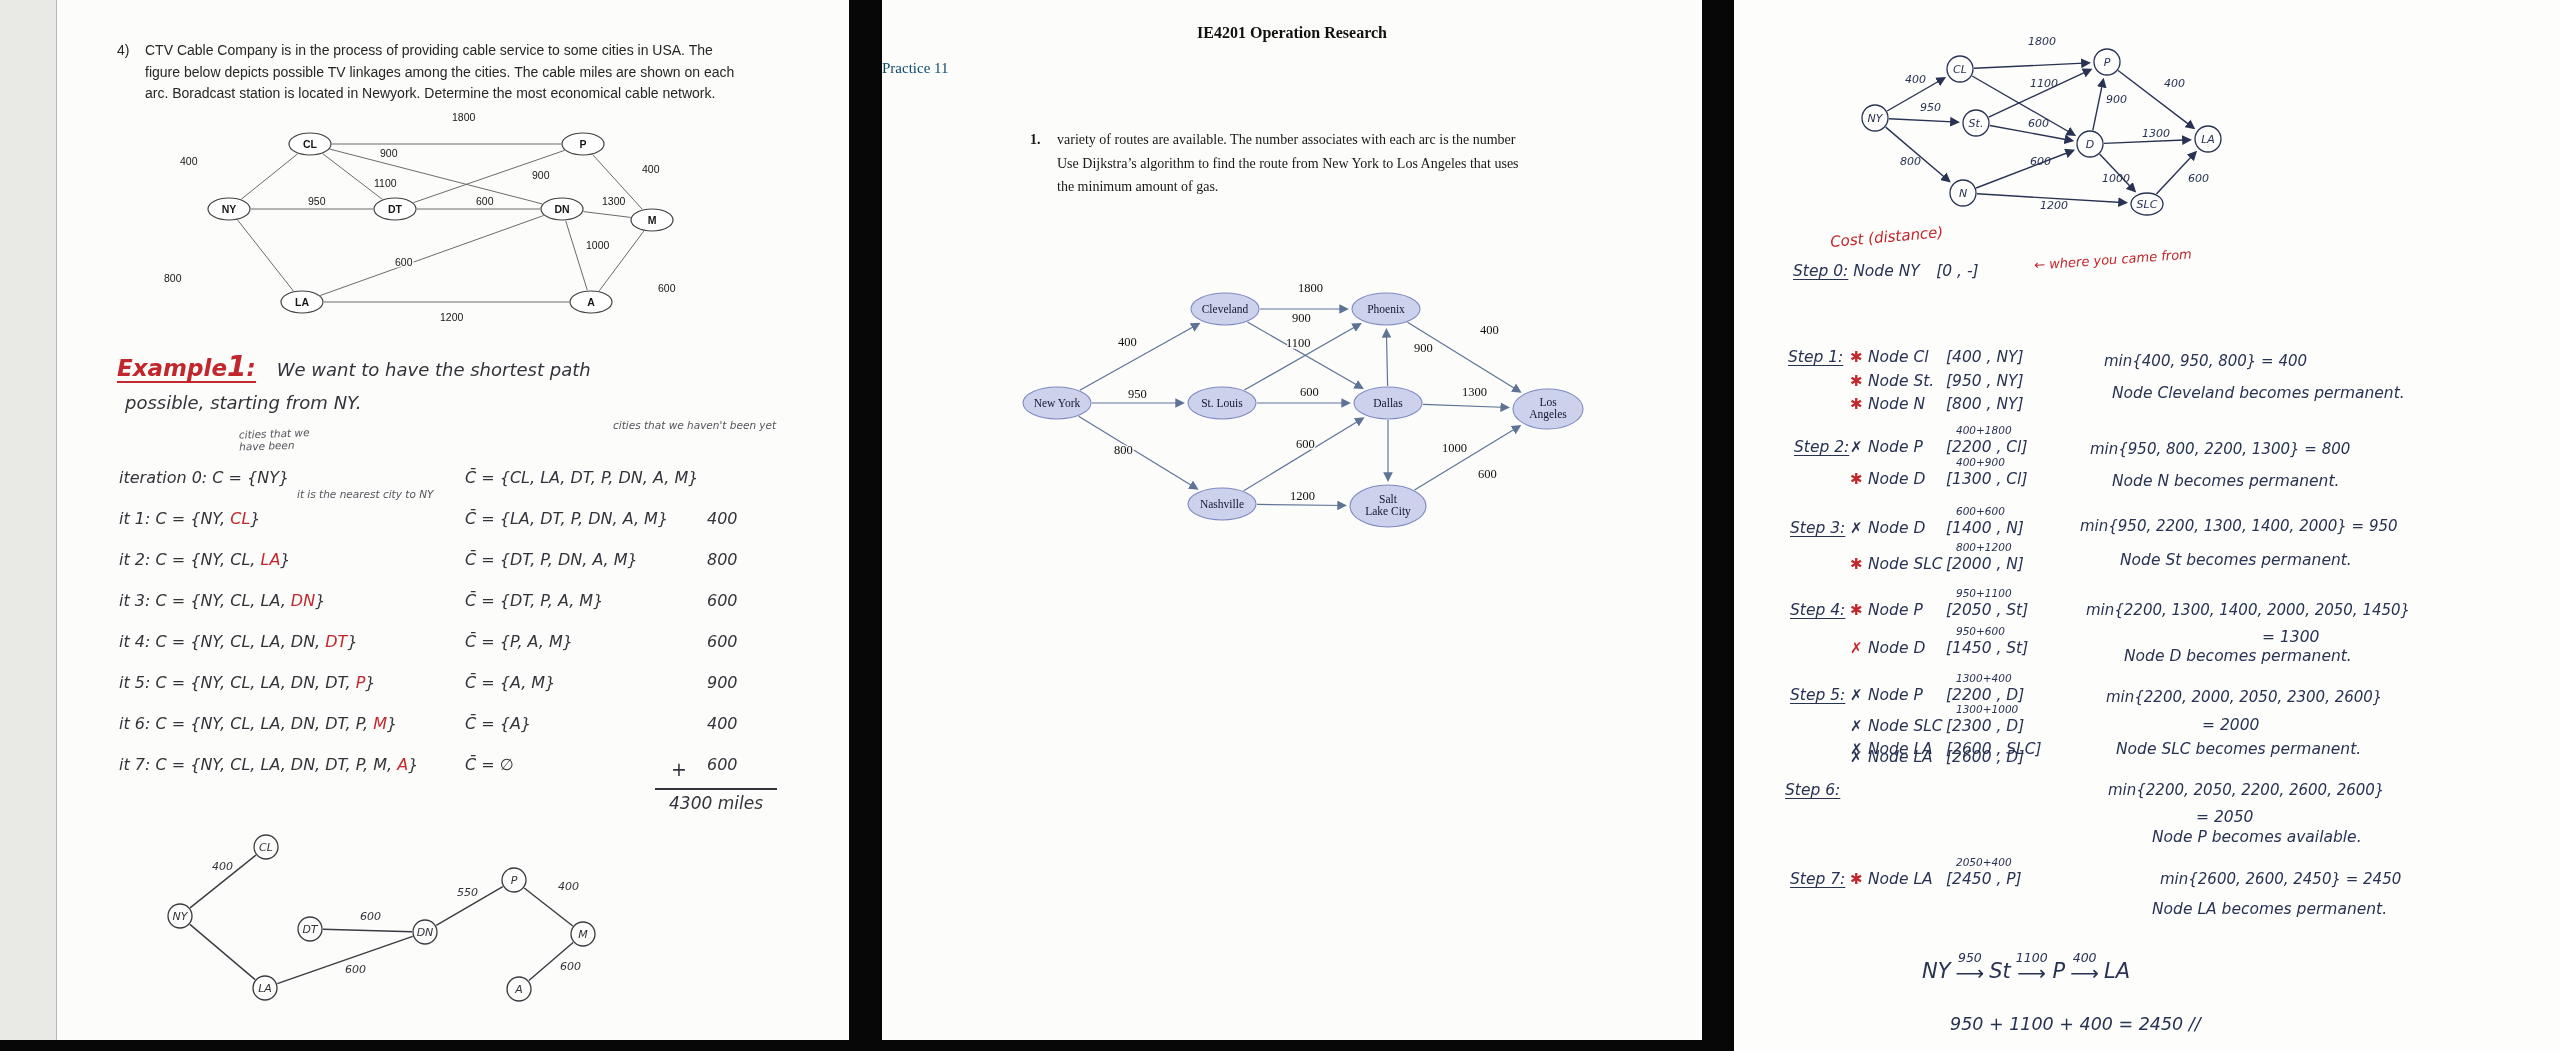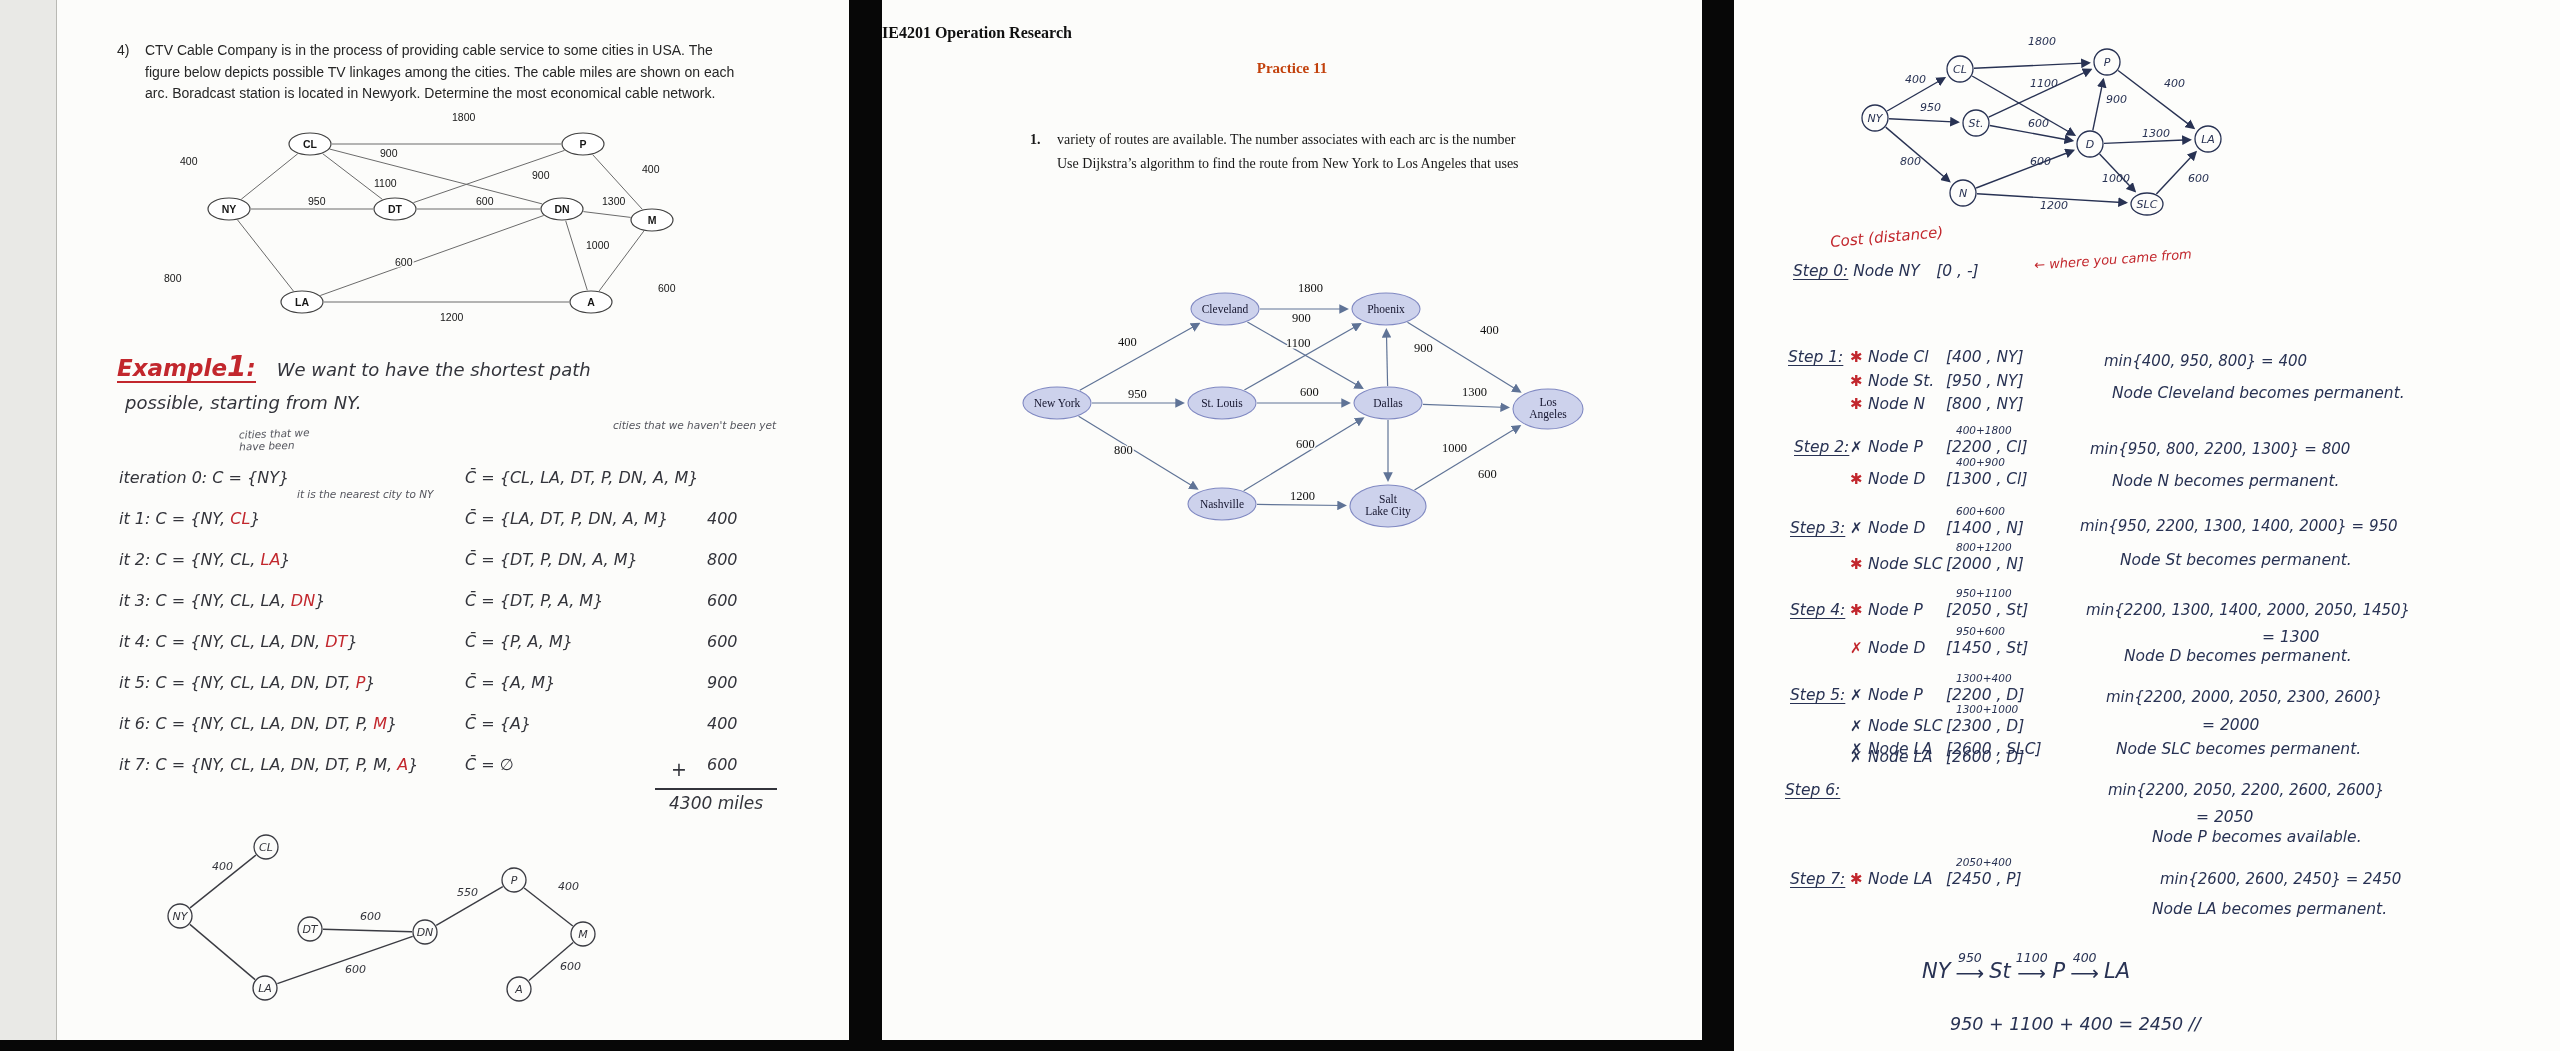--- a/index.html
+++ b/index.html
@@ -20,22 +20,22 @@
   .sep1{left:849px;width:33px}
   .sep2{left:1702px;width:32px}
   .bottom-bar{position:absolute;left:0;top:1040px;width:1734px;height:11px;background:#070707}
 
   .page svg{position:absolute}
 
   
   .p1-problem{position:absolute;left:60px;top:40px;width:625px;font-size:14px;line-height:21.5px;color:#262626;padding-left:28px}
   .p1-num{position:absolute;left:0;top:0}
   .serif{font-family:"Liberation Serif",serif}
-  .p2-title{position:absolute;top:24px;left:0;width:100%;text-align:left;font-weight:bold;font-size:16px;color:#101010}
-  .p2-subtitle{position:absolute;top:60px;left:0;width:100%;text-align:center;font-weight:bold;font-size:15px;color:#c2410c}
+  .p2-title{position:absolute;top:24px;left:0;width:100%;text-align:center;font-weight:bold;font-size:16px;color:#101010}
+  .p2-subtitle{position:absolute;top:60px;left:0;width:100%;font-weight:normal;font-size:15px;color:#0c4a6e}
   .p2-problem{position:absolute;left:148px;top:128px;width:600px;font-size:14px;line-height:23.5px;color:#181818}
   .p2-num{position:absolute;left:0;top:0;font-weight:bold}
   .p2-line{padding-left:27px}
   .hw1{position:absolute;white-space:nowrap;color:var(--ink1);font-family:"DejaVu Sans",sans-serif;font-style:italic}
   .hw3{position:absolute;white-space:nowrap;color:var(--ink3);font-family:"DejaVu Sans",sans-serif;font-style:italic;font-size:15.5px}
   .red{color:var(--red)}
 
   
   .ex-heading{position:absolute;left:60px;top:350px;white-space:nowrap;font-family:"DejaVu Sans",sans-serif;font-style:italic}
   .ex-red{color:var(--red);font-weight:bold;border-bottom:2px solid var(--red);padding-bottom:1px}
@@ -247,20 +247,21 @@
 
 <div class="sep sep1"></div>
 
 <div class="page page2">
   <div class="p2-title serif">IE4201 Operation Research</div>
   <div class="p2-subtitle serif">Practice 11</div>
   <div class="p2-problem serif">
     <span class="p2-num">1.</span>
     <div class="p2-line">variety of routes are available. The number associates with each arc is the number</div>
     <div class="p2-line">Use Dijkstra’s algorithm to find the route from New York to Los Angeles that uses</div>
+    <div class="p2-line">the minimum amount of gas.</div>
   </div>
   <svg id="diagram2" class="diagram2" viewBox="0 0 650 290" style="left:108px;top:272px;width:650px;height:290px">
     <defs>
       <marker id="arrow2" viewBox="0 0 10 10" refX="8" refY="5" markerWidth="8" markerHeight="8" orient="auto">
         <path d="M0,0 L10,5 L0,10 z" fill="#5f7396"></path>
       </marker>
     </defs>
   <line x1="89.8" y1="118.3" x2="208.8" y2="51.7" class="edge" marker-end="url(#arrow2)"></line>
       <line x1="102.0" y1="131.0" x2="193.0" y2="131.0" class="edge" marker-end="url(#arrow2)"></line>
       <line x1="88.6" y1="144.2" x2="207.0" y2="216.7" class="edge" marker-end="url(#arrow2)"></line>

